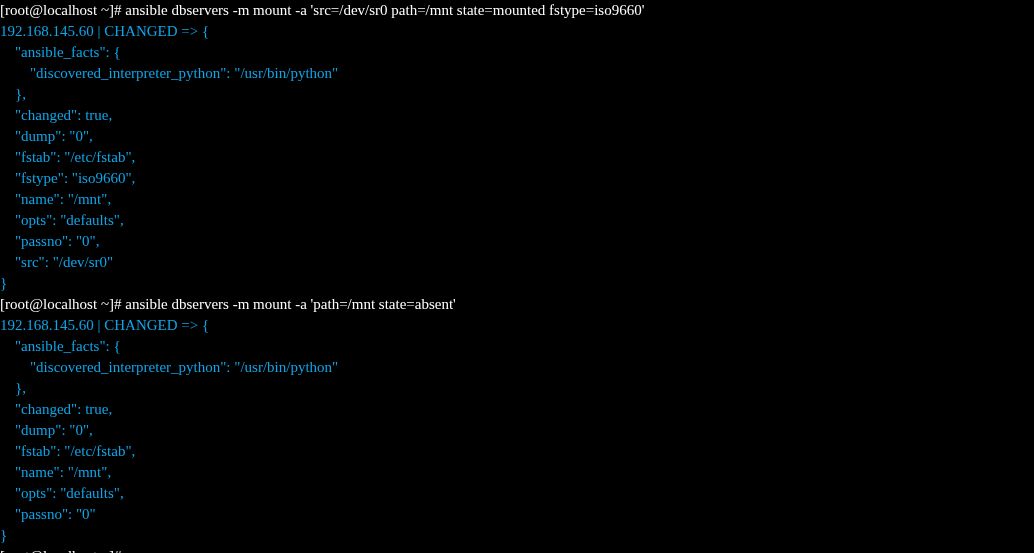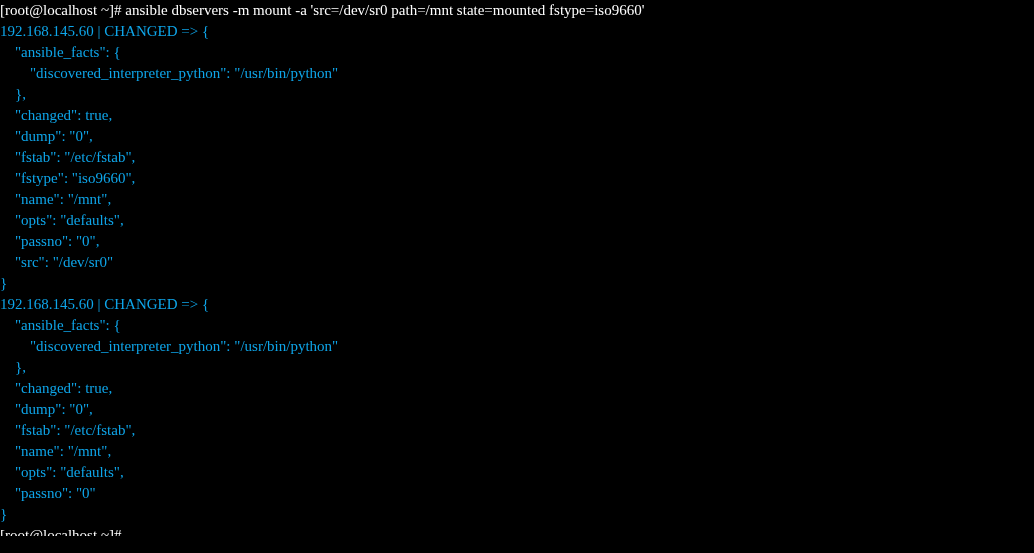--- a/index.html
+++ b/index.html
@@ -59,20 +59,21 @@
     <div class="line out-line">    "changed": true,</div>
     <div class="line out-line">    "dump": "0",</div>
     <div class="line out-line">    "fstab": "/etc/fstab",</div>
     <div class="line out-line">    "fstype": "iso9660",</div>
     <div class="line out-line">    "name": "/mnt",</div>
     <div class="line out-line">    "opts": "defaults",</div>
     <div class="line out-line">    "passno": "0",</div>
     <div class="line out-line">    "src": "/dev/sr0"</div>
     <div class="line out-line">}</div>
 
+    <div class="line prompt-line">[root@localhost ~]# ansible dbservers -m mount -a 'path=/mnt state=absent'</div>
     <div class="line out-line">192.168.145.60 | CHANGED =&gt; {</div>
     <div class="line out-line">    "ansible_facts": {</div>
     <div class="line out-line">        "discovered_interpreter_python": "/usr/bin/python"</div>
     <div class="line out-line">    },</div>
     <div class="line out-line">    "changed": true,</div>
     <div class="line out-line">    "dump": "0",</div>
     <div class="line out-line">    "fstab": "/etc/fstab",</div>
     <div class="line out-line">    "name": "/mnt",</div>
     <div class="line out-line">    "opts": "defaults",</div>
     <div class="line out-line">    "passno": "0"</div>

